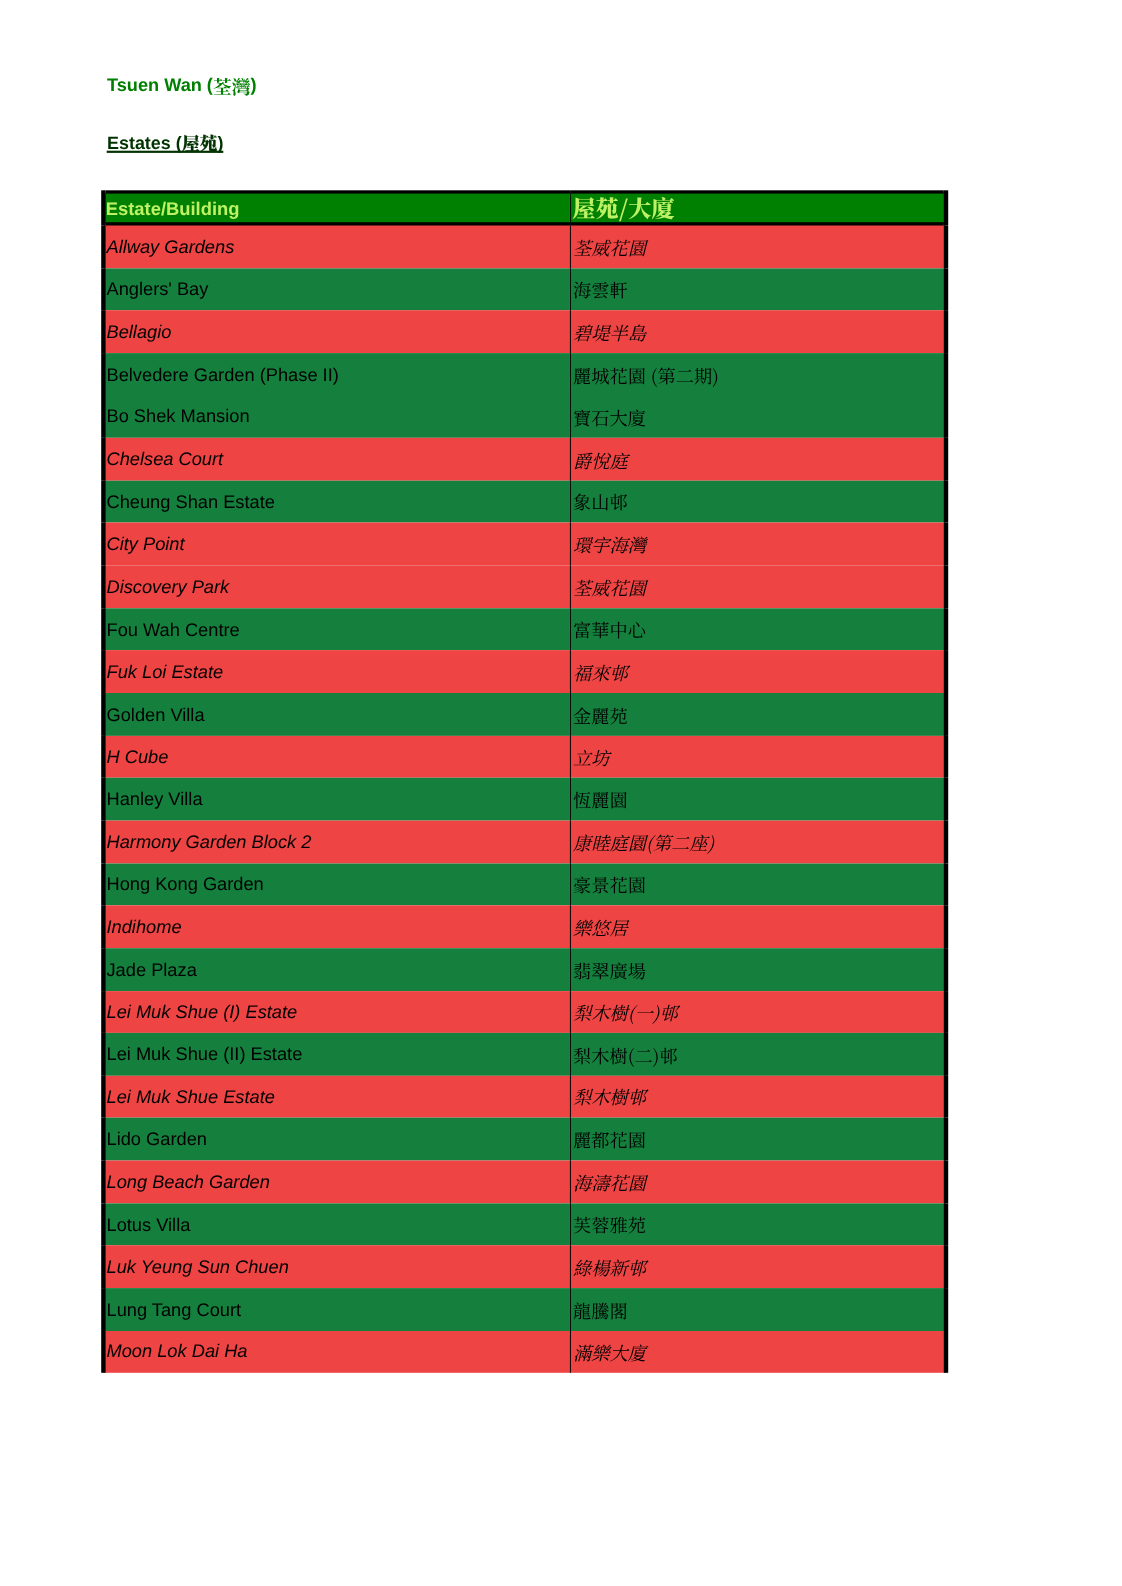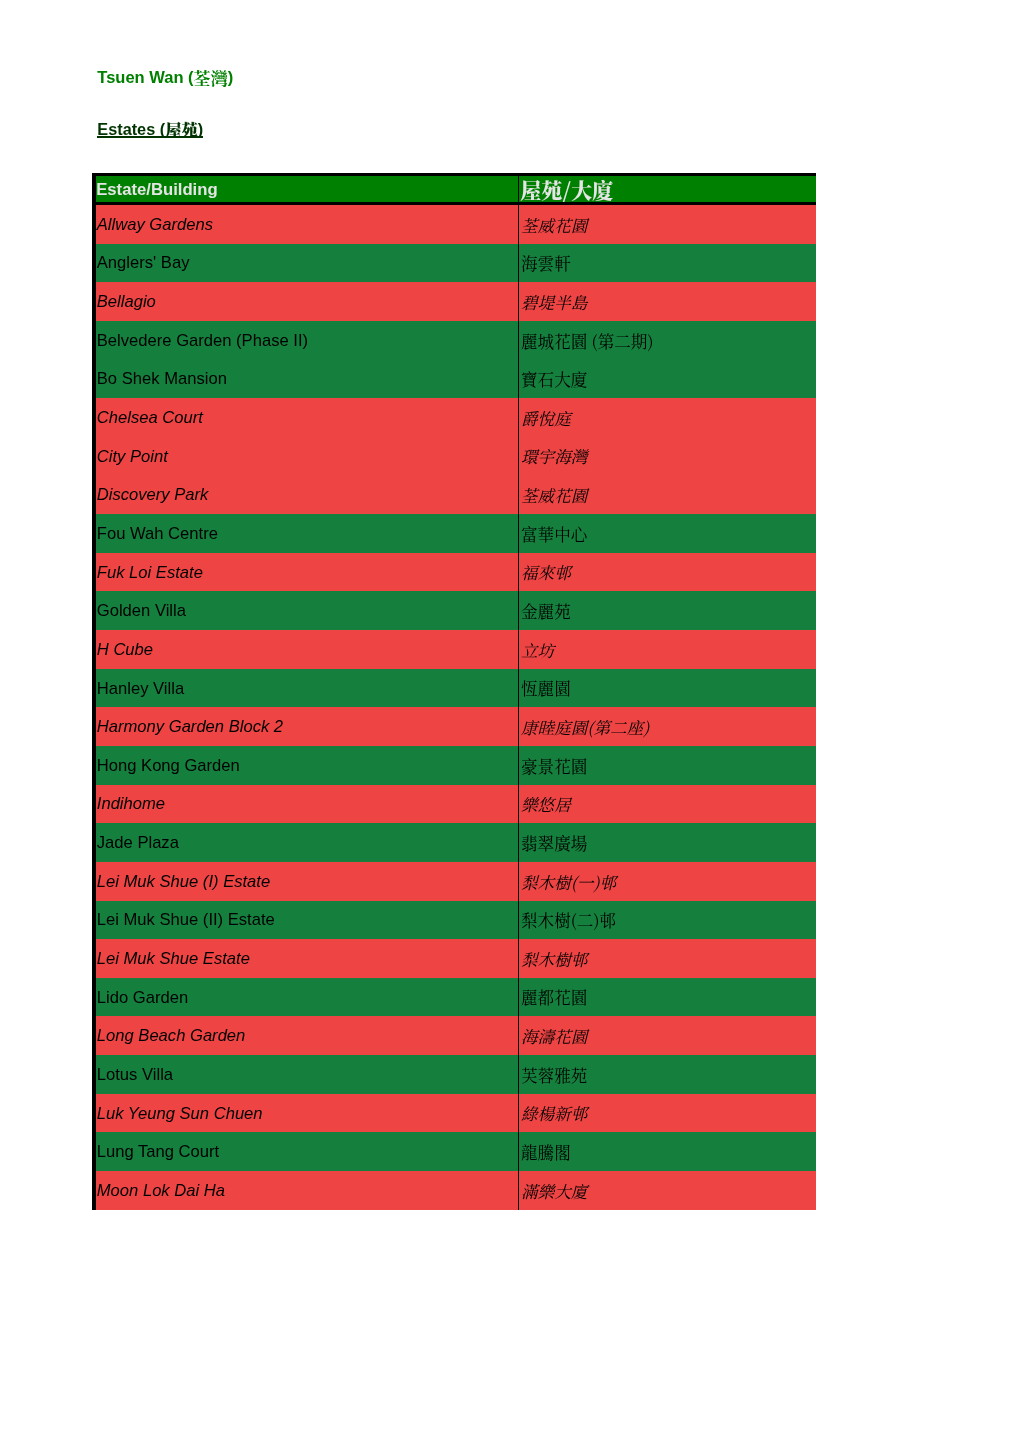--- a/index.html
+++ b/index.html
@@ -1,32 +1,32 @@
 <!DOCTYPE html>
 <html lang="en"><head>
 <meta charset="utf-8">
 <title>Tsuen Wan</title>
 <style>
 html,body{margin:0;padding:0;background:#ffffff;}
 body{width:1020px;height:1442px;font-family:"Liberation Sans",sans-serif;-webkit-font-smoothing:antialiased;}
-.page{position:relative;width:816px;height:1442px;overflow:hidden;
+.page{position:relative;width:1020px;height:1442px;overflow:hidden;
   -webkit-font-smoothing:antialiased;transform:translateZ(0);backface-visibility:hidden;}
 
 .title{position:absolute;left:97.3px;top:66px;font-size:16.5px;line-height:20px;font-weight:bold;color:#008000;white-space:nowrap;}
 .title .zh{font-family:"Noto Serif CJK TC","Liberation Serif",serif;font-weight:bold;font-size:17.1px;position:relative;top:1.5px;}
 
 .section{position:absolute;left:97.3px;top:117.5px;font-size:16.3px;line-height:20px;font-weight:bold;color:#003300;white-space:nowrap;}
 .section u{text-decoration:none;display:inline-block;position:relative;}
 .section u:after{content:"";position:absolute;left:0;right:0;bottom:1px;height:1.4px;background:#003300;}
 .section .zh{font-family:"Noto Serif CJK TC","Liberation Serif",serif;font-weight:900;font-size:16.3px;position:relative;top:1.2px;-webkit-text-stroke:0.15px #003300;}
 
 table.tbl{position:absolute;left:92px;top:173px;border-collapse:collapse;width:766px;table-layout:fixed;}
 table.tbl th, table.tbl td{padding:0;margin:0;vertical-align:middle;}
 
-thead tr.hdr th{background:#008000;color:#e5e5e5;font-size:16.7px;line-height:17px;font-weight:bold;
+thead tr.hdr th{background:#008000;color:#bef264;font-size:16.7px;line-height:17px;font-weight:bold;
   height:26px;text-align:left;border-top:3px solid #000;border-bottom:3px solid #000;}
 thead tr.hdr th.h1{border-left:4px solid #000;border-right:1px solid #000;padding-left:0.2px;}
 thead tr.hdr th.h2{border-right:4px solid #000;border-left:1px solid #000;padding-left:1.8px;font-size:21px;
   font-family:"Noto Serif CJK TC","Liberation Serif",serif;font-weight:800;}
 
 tbody td{font-size:16.6px;line-height:17px;color:#000;height:38.655px;}
 tbody td.c1{border-left:4px solid #000;border-right:1px solid #000;padding-left:0.8px;}
 tbody td.c2{border-right:4px solid #000;border-left:1px solid #000;padding-left:2.5px;font-size:16.6px;
   font-family:"Noto Serif CJK TC","Liberation Serif",serif;}
 tbody td.c2 .zhtxt{position:relative;top:0.8px;display:inline-block;}
@@ -70,20 +70,24 @@
           <td class="c1">Belvedere Garden (Phase II)</td>
           <td class="c2"><span class="zhtxt">麗城花園 (第二期)</span></td>
         </tr>
       <tr class="nrm">
           <td class="c1">Bo Shek Mansion</td>
           <td class="c2"><span class="zhtxt">寶石大廈</span></td>
         </tr>
       <tr class="alt">
           <td class="c1">Chelsea Court</td>
           <td class="c2"><span class="zhtxt">爵悅庭</span></td>
+        </tr>
+      <tr class="nrm">
+          <td class="c1">Cheung Shan Estate</td>
+          <td class="c2"><span class="zhtxt">象山邨</span></td>
         </tr>
       <tr class="alt">
           <td class="c1">City Point</td>
           <td class="c2"><span class="zhtxt">環宇海灣</span></td>
         </tr>
       <tr class="alt">
           <td class="c1">Discovery Park</td>
           <td class="c2"><span class="zhtxt">荃威花園</span></td>
         </tr>
       <tr class="nrm">

